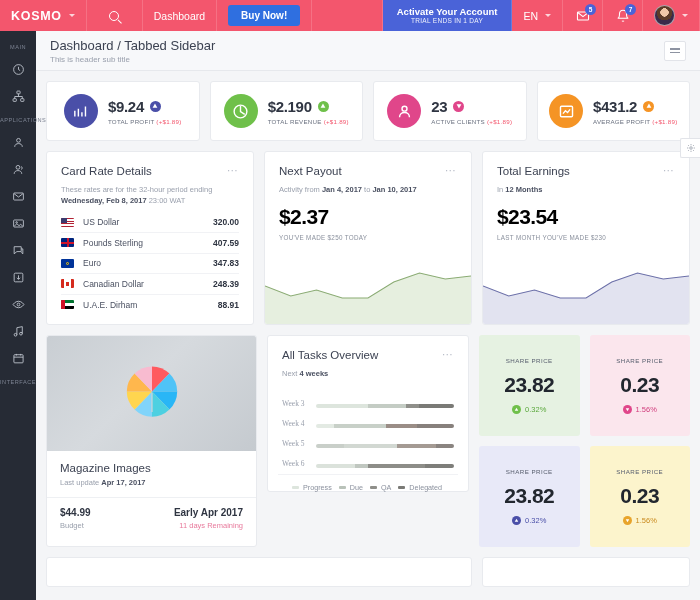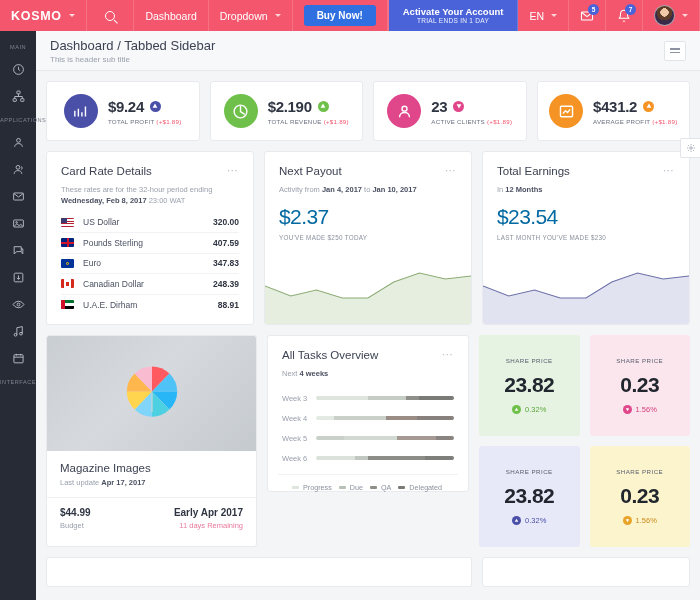--- a/index.html
+++ b/index.html
@@ -95,21 +95,21 @@
   .p-head { display:flex; align-items:flex-start; padding:13px 14px 0; }
   .p-title { font-size:11.5px; color:#3c4252; }
   .dots { margin-left:auto; color:#b9bec9; letter-spacing:1.3px; font-size:11px; cursor:pointer; line-height:1; }
   .p-sub { font-size:7.5px; color:#9aa0ad; padding:0 14px; margin-top:7px; line-height:1.5; }
   .p-sub b { color:#4a5061;text-align:center; }
   .rate-list { padding:6px 14px 0; }
   .rate-row { display:flex; align-items:center; height:20.5px; border-bottom:1px solid #f1f2f5; }
   .flag { width:13px; height:9px; border-radius:1px; margin-right:9px; flex:none; overflow:hidden; }
   .rate-name { font-size:8.5px; color:#4a5061; }
   .rate-val { margin-left:auto; font-size:8.5px; font-weight:bold; color:#2f3542; }
-  .big-amt { font-size:21px; font-weight:normal; color:#0369a1; padding:10px 14px 0; letter-spacing:-.6px; }
+  .big-amt { font-size:21px; font-weight:bold; color:#000000; padding:10px 14px 0; letter-spacing:-.6px; }
   .tiny-lbl { font-size:6.3px; color:#8a909d; padding:5px 14px 0; letter-spacing:.3px; }
   .spark { position:absolute; bottom:0; left:0; width:100%; height:62px; }
   .spark svg { width:100%; height:100%; display:block; }
   
   .row3 { display:flex; gap:10px; margin-top:10px; }
   .col-img { width:211px; }
   .col-tasks { flex:1; }
   .col-share { width:211px; }
   .photo { height:115px; background:#cfd4d8; position:relative; overflow:hidden;
     border-radius:3px 3px 0 0; }
@@ -120,21 +120,21 @@
   .mag-t { font-size:11.5px; color:#3c4252; }
   .mag-s { font-size:7.5px; color:#9aa0ad; margin-top:4px; }
   .mag-s b { color:#4a5061; }
   .mag-foot { border-top:1px solid #eef0f3; padding:9px 13px 11px; display:flex; }
   .mf-col .v { font-size:10px; font-weight:bold; color:#2f3542; }
   .mf-col .k { font-size:7.5px; color:#9aa0ad; margin-top:3px; }
   .mf-r { margin-left:auto; text-align:right; }
   .mf-r .k { color:#e87a9c; }
   .tasks { height:157px; }
   .tk-rows { padding:9px 14px 0; }
-  .tk-row { display:flex; align-items:center; height:20px; }
+  .tk-row { display:flex; align-items:flex-end; height:20px;font-family:Liberation Serif, serif; }
   .tk-lab { font-size:7.5px; color:#9aa0ad; width:34px; flex:none; }
   .tk-bar { flex:1; height:4px; display:flex; border-radius:2px; overflow:hidden; }
   .legend { display:flex; gap:7px; padding:8px 14px 0; border-top:1px solid #f1f2f5; margin:6px 10px 0; }
   .lg { display:flex; align-items:center; gap:4px; font-size:7.2px; color:#8a909d; }
   .lg i { width:7px; height:3px; border-radius:1px; display:block; }
   .share-grid { display:flex; flex-wrap:wrap; gap:10px; }
   .sh { width:100.5px; height:101px; border-radius:3px; display:flex;
     flex-direction:column; align-items:center; justify-content:center; }
   .sh-lbl { font-size:6.2px; letter-spacing:.45px; color:#5a6170; }
   .sh-val { font-size:21px; font-weight:bold; color:#22272f; margin:9px 4px 8px; letter-spacing:-.5px; }
@@ -158,24 +158,20 @@
     <span class="logo-txt">KOSMO</span>
     <span class="caret"></span>
   </div>
   <div class="tb-cell search-c">
     <span class="mag"></span>
   </div>
   <div class="tb-cell">
     <span class="tb-link">Dashboard</span>
   </div>
   <div class="tb-cell">
-    <span class="tb-link">Dropdown</span>
-    <span class="caret"></span>
-  </div>
-  <div class="tb-cell">
     <button class="buynow">Buy Now!</button>
   </div>
   <div class="tb-spacer"></div>
   <div class="tb-cell activate">
     <span class="act-t">Activate Your Account</span>
     <span class="act-s">TRIAL ENDS IN 1 DAY</span>
   </div>
   <div class="tb-cell">
     <span class="tb-link">EN</span>
     <span class="caret"></span>

